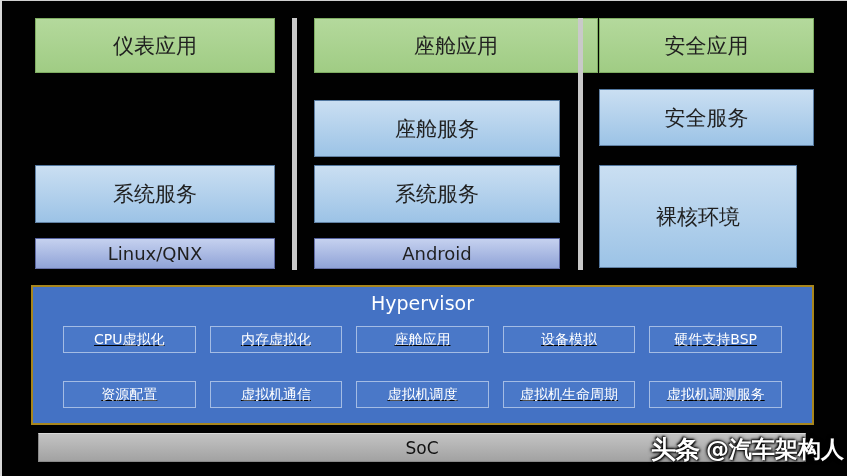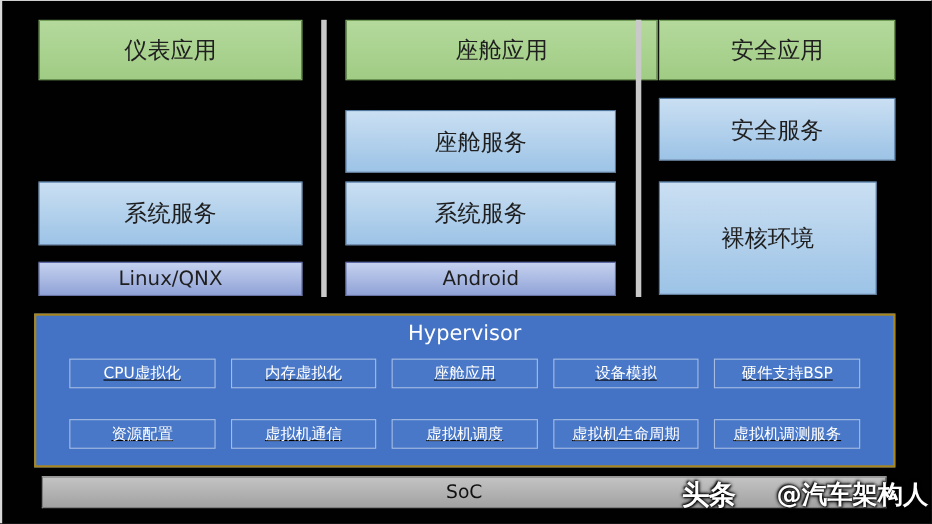--- a/index.html
+++ b/index.html
@@ -51,21 +51,20 @@
     background:linear-gradient(#c3c3c3,#a2a2a2);
     border:1px solid #8a8a8a;border-top-color:#d8d8d8;box-sizing:border-box;
     display:flex;align-items:center;justify-content:center;
     color:#111;font-size:17px;
   }
   .watermark{
     position:absolute;right:3px;top:432px;height:34px;
     display:flex;align-items:center;color:#ffffff;
     text-shadow:0 0 4px rgba(0,0,0,.95),1px 1px 2px #000,-1px -1px 2px #000;
     white-space:nowrap;
-    gap:31px;
   }
   .wm-logo{font-size:25px;font-weight:bold;letter-spacing:-1px;}
   .wm-handle{font-size:23px;font-weight:bold;margin-left:7px;}
 </style>
 </head>
 <body>
 
 <div class="canvas">
 
   <div class="box app-box" style="left:35px;top:18px;width:240px;height:55px">仪表应用</div>

